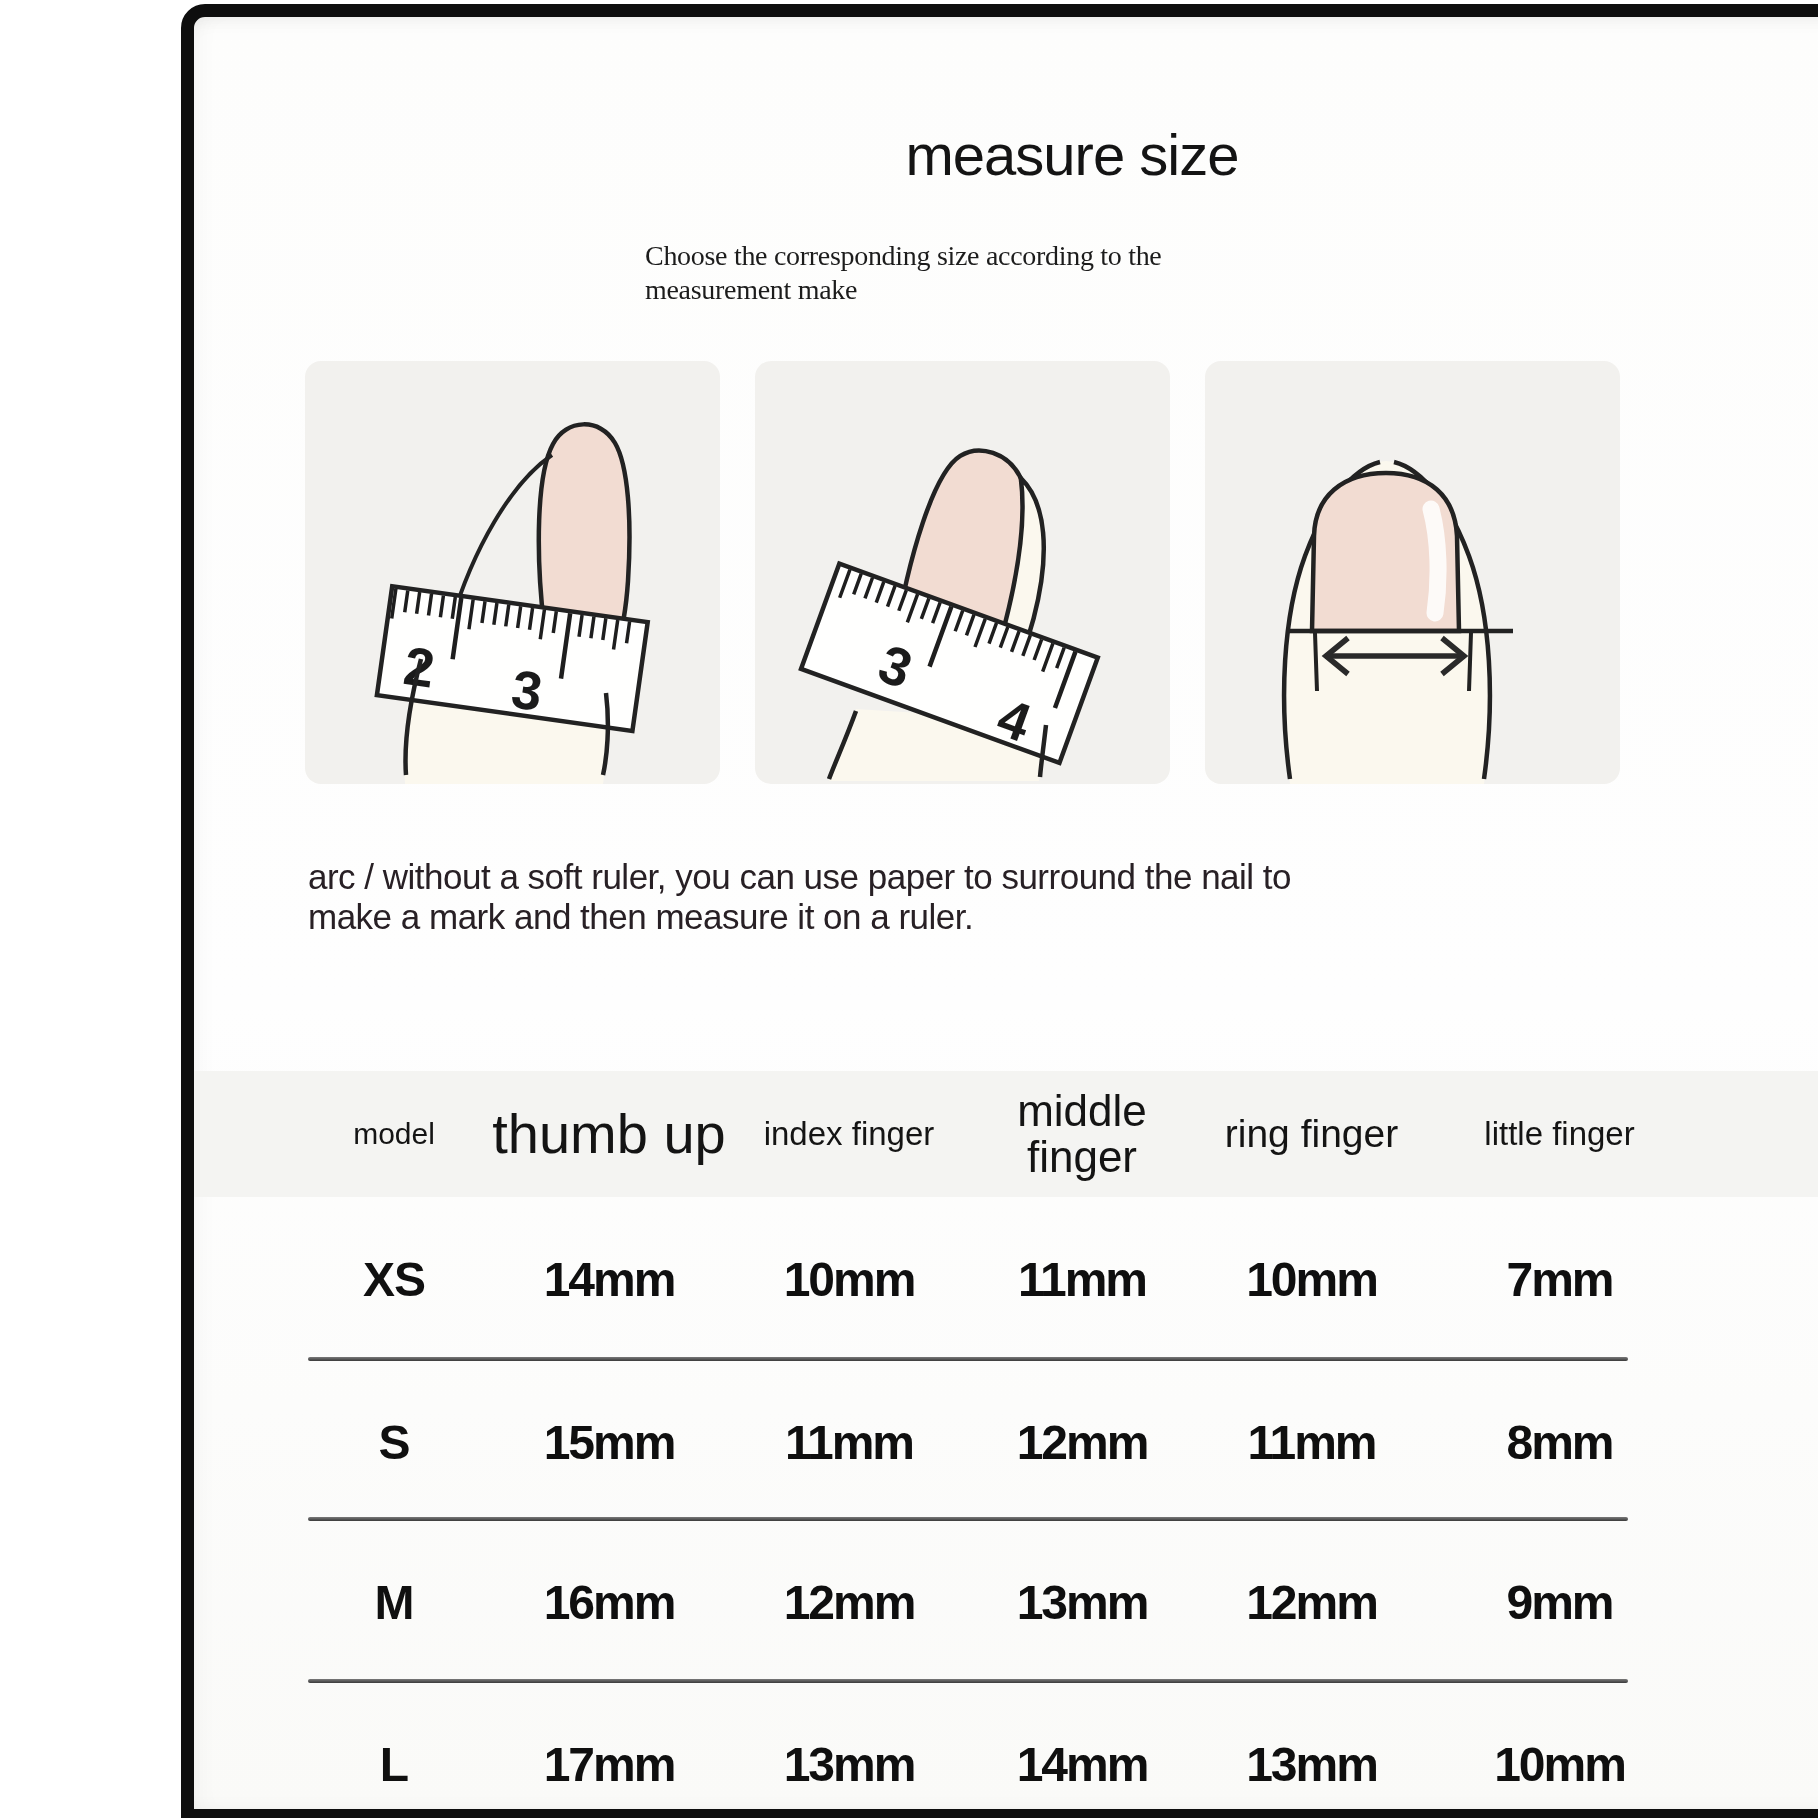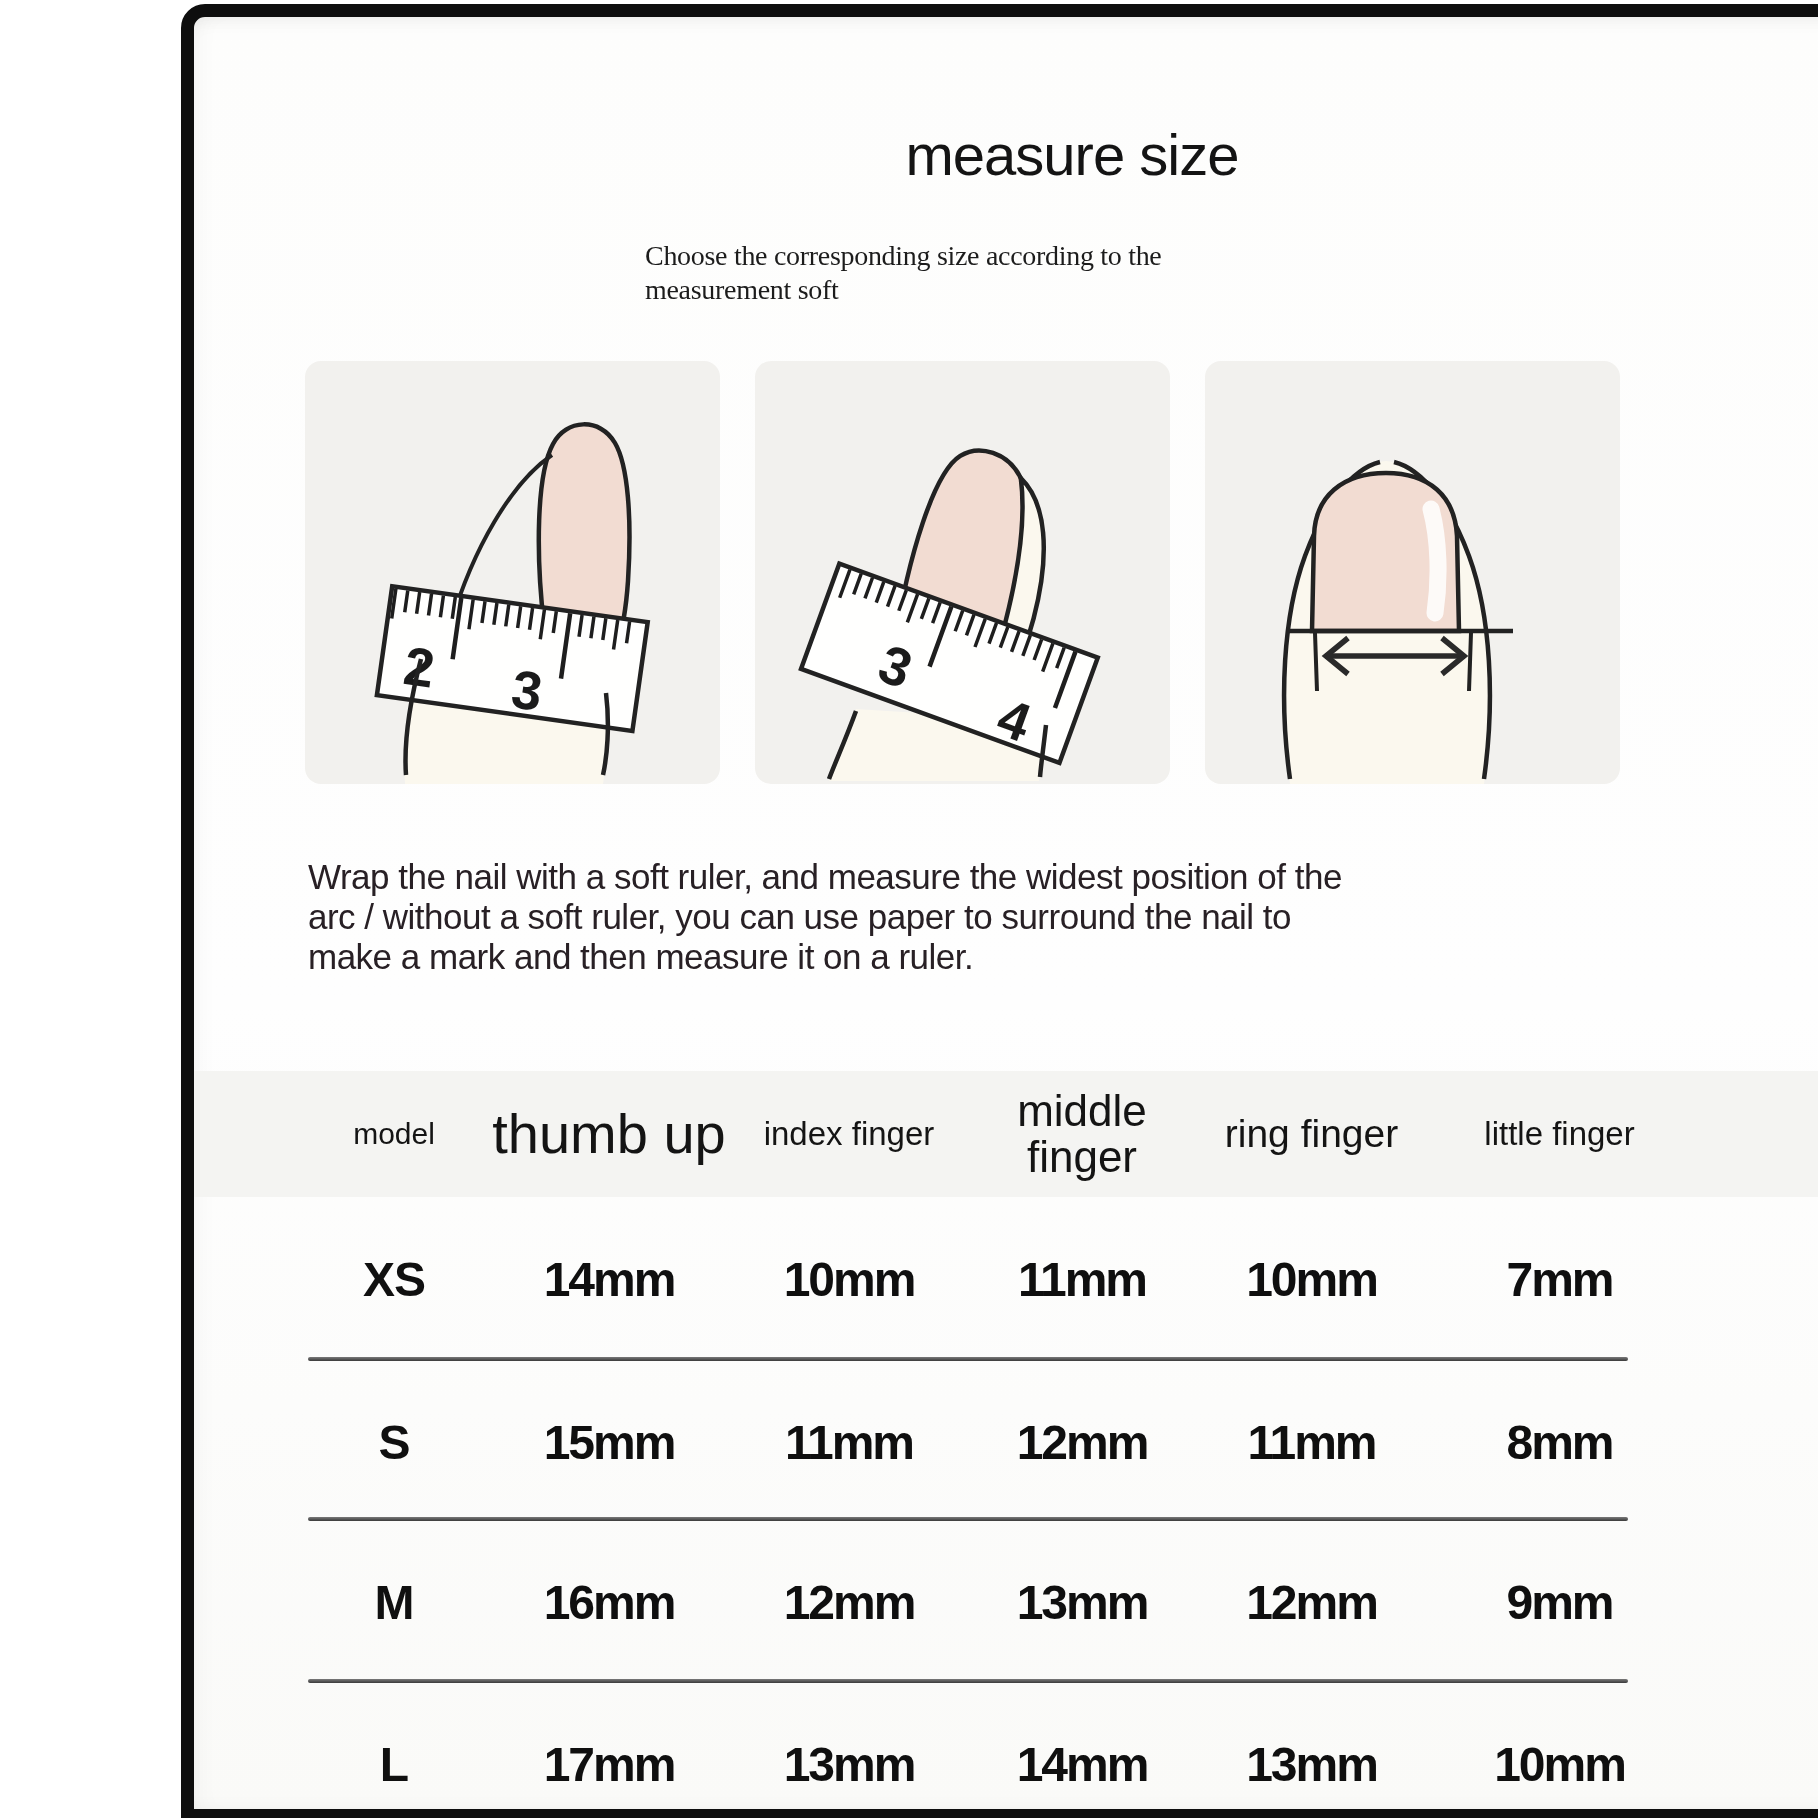--- a/index.html
+++ b/index.html
@@ -78,21 +78,21 @@
 </head>
 <body>
 
 <div class="page">
   <div class="card">
 
     <div class="title">measure size</div>
 
     <div class="subtitle">
       <div>Choose the corresponding size according to the</div>
-      <div>measurement soft</div>
+      <div>measurement make</div>
     </div>
 
     <div class="panel" id="panel-1">
       <svg viewBox="0 0 415 423">
         <path d="M100,423 C98,386 102,342 116,298 C170,296 255,312 301,330 C305,364 302,396 298,423 Z" fill="#fbf8ee" stroke="none"></path>
         <path d="M239,264 C231,196 231,114 248,83 C261,58 295,56 310,82 C323,104 327,158 323,220 C321,249 317,270 312,285 Z" fill="#f2dcd2" stroke="#222222" stroke-width="4.5"></path>
         <path d="M146,262 C168,188 206,122 247,94" fill="none" stroke="#222222" stroke-width="4"></path>
         <g transform="rotate(8 210 300)">
           <rect x="78" y="243" width="258" height="110" fill="#fffffe" stroke="#222222" stroke-width="4.5"></rect>
           <path d="M82,245v30 M94,245v22 M106,245v22 M118,245v22 M130,245v22 M142,245v22 M160,245v30 M172,245v22 M184,245v22 M196,245v22 M208,245v22 M220,245v22 M232,245v30 M244,245v22 M270,245v22 M282,245v22 M294,245v22 M306,245v30 M318,245v22" stroke="#1e1e1e" stroke-width="3.5" fill="none"></path>
@@ -134,21 +134,20 @@
         <path d="M84,270 L308,270" fill="none" stroke="#222222" stroke-width="4.5"></path>
         <path d="M110,272 L112,330 M266,272 L264,330" fill="none" stroke="#222222" stroke-width="4"></path>
         <g>
           <path d="M124,295 L256,295" fill="none" stroke="#2a2a2a" stroke-width="5.5"></path>
           <path d="M143,277 L121,295 L143,313 M237,277 L259,295 L237,313" fill="none" stroke="#2a2a2a" stroke-width="5.5"></path>
         </g>
       </svg>
     </div>
 
     <div class="instructions">
-      <div>Wrap the nail with a soft ruler, and measure the widest position of the</div>
       <div>arc / without a soft ruler, you can use paper to surround the nail to</div>
       <div>make a mark and then measure it on a ruler.</div>
     </div>
 
     <div class="band"></div>
 
     <div class="tgrid thead">
       <div class="th c0">model</div>
       <div class="th c1">thumb up</div>
       <div class="th c2">index finger</div>

